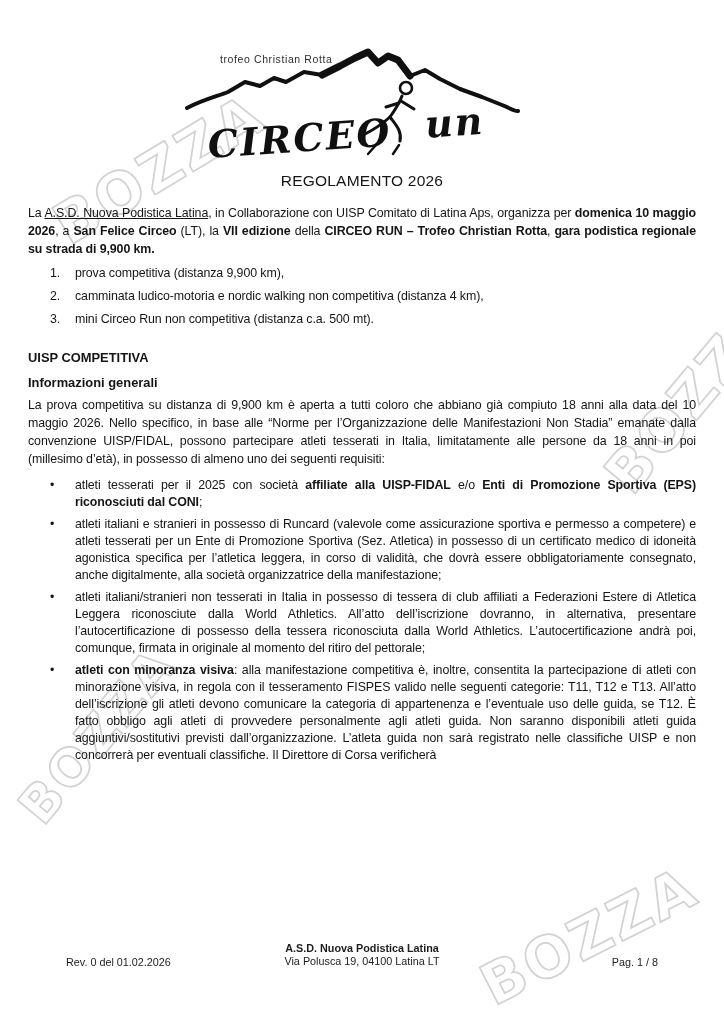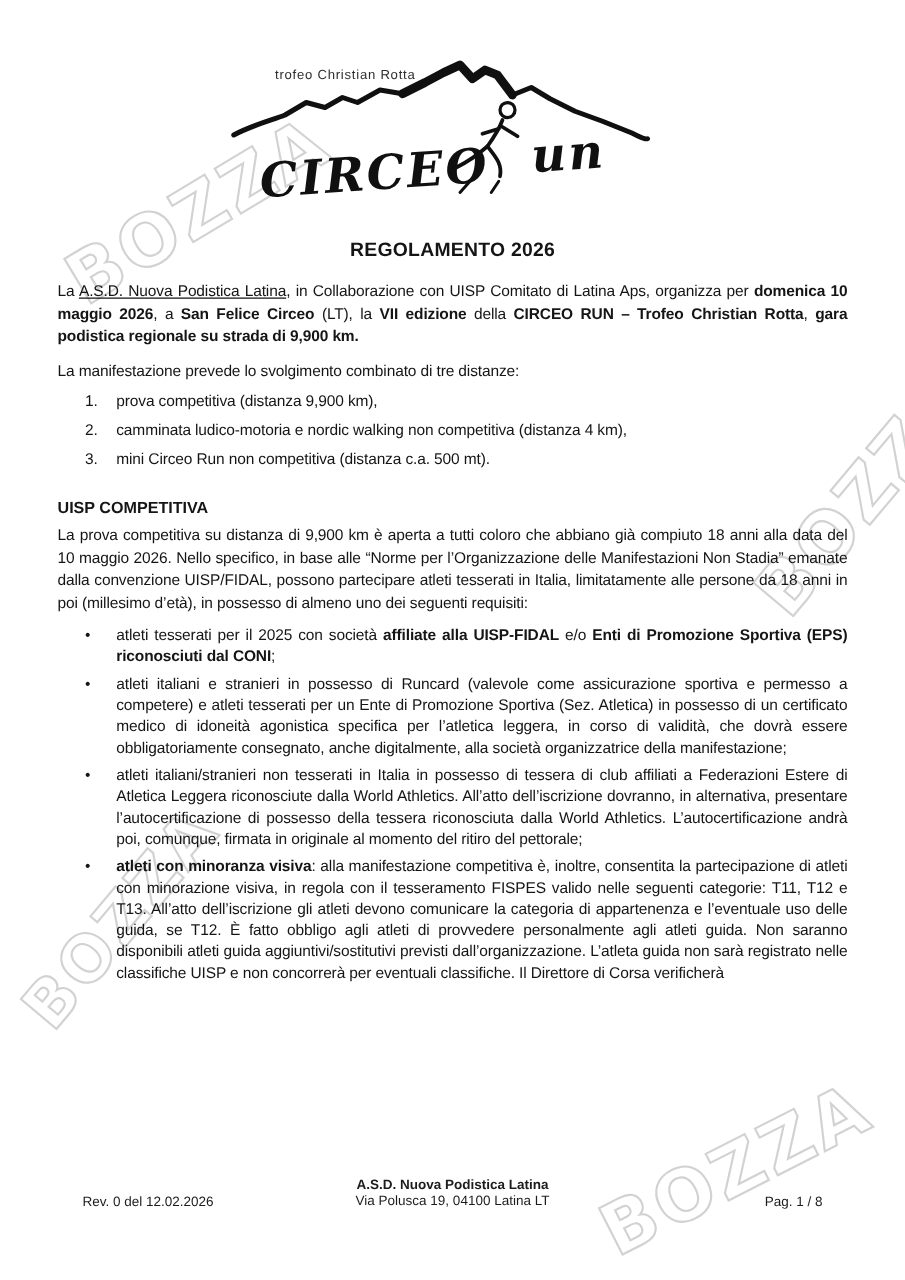--- a/index.html
+++ b/index.html
@@ -14,29 +14,29 @@
     font-weight:700; font-size:57px; letter-spacing:3px;
     color:#ffffff; -webkit-text-stroke:1.7px #d2d2d2;
     user-select:none; white-space:nowrap;
   }
   .wm1 { left:42px;  top:136px; transform:rotate(-31deg); }
   .wm2 { left:575px; top:362px; transform:rotate(-50deg); }
   .wm3 { left:-8px;  top:706px; transform:rotate(-50deg); font-size:51px; }
   .wm4 { left:472px; top:903px; transform:rotate(-27deg); }
 
   
-  .content { position:relative; z-index:1; padding:0 46px; }
+  .content { position:relative; z-index:1; padding:0 28px; }
 
   .logo-wrap { width:360px; margin:46px auto 0; }
   .logo-wrap svg { display:block; }
   .tagline { font-family:"Liberation Sans",sans-serif; font-size:10.5px; letter-spacing:0.6px; fill:#2e2e2e; }
   .script  { font-family:"DejaVu Serif","Liberation Serif",serif; font-style:italic; font-weight:700;
              font-size:38px; letter-spacing:2px; fill:#101010; }
 
-  h1.title { font-size:15.5px; font-weight:700; text-align:center; margin:28px 0 0; letter-spacing:0.2px; }
+  h1.title { font-size:15.5px; font-weight:400; text-align:center; margin:8px 0 0; letter-spacing:0.2px; }
 
   p { margin:0; font-size:12.4px; line-height:18px; text-align:justify; letter-spacing:-0.1px; }
   .mt-intro { margin-top:14px; }
   .mt-d     { margin-top:10px; }
   .mt-m     { margin-top:7px;  }
   .mt-g     { margin-top:6px;  }
 
   .h2 { font-size:12.9px; font-weight:700; margin:22px 0 0; letter-spacing:0; }
   .h3 { font-size:12.9px; font-weight:700; margin:10px 0 0; }
 
@@ -92,39 +92,39 @@
           <path d="M217 99 L211 108" stroke-width="2.4"></path>
           <path d="M194 99 L186 108" stroke-width="2.4"></path>
         </g>
       </svg>
     </div>
 
     <h1 class="title">REGOLAMENTO 2026</h1>
 
     <p class="mt-intro"><span>La </span><span class="u">A.S.D. Nuova Podistica Latina</span><span>, in Collaborazione con UISP Comitato di Latina Aps, organizza per </span><span class="b">domenica 10 maggio 2026</span><span>, a </span><span class="b">San Felice Circeo</span><span> (LT), la </span><span class="b">VII edizione</span><span> della </span><span class="b">CIRCEO RUN – Trofeo Christian Rotta</span><span>, </span><span class="b">gara podistica regionale su strada di 9,900 km.</span></p>
 
-    <p class="mt-d">La manifestazione prevede lo svolgimento combinato di tre distanze:</p>
 
     <div class="list">
       <div class="li">
         <span class="marker">1.</span>
         <span class="txt">prova competitiva (distanza 9,900 km),</span>
       </div>
       <div class="li">
         <span class="marker">2.</span>
         <span class="txt">camminata ludico-motoria e nordic walking non competitiva (distanza 4 km),</span>
       </div>
       <div class="li">
         <span class="marker">3.</span>
         <span class="txt">mini Circeo Run non competitiva (distanza c.a. 500 mt).</span>
       </div>
     </div>
 
 
     <div class="h2">UISP COMPETITIVA</div>
+    <div class="h3">Informazioni generali</div>
 
     <p class="mt-g">La prova competitiva su distanza di 9,900 km è aperta a tutti coloro che abbiano già compiuto 18 anni alla data del 10 maggio 2026. Nello specifico, in base alle “Norme per l’Organizzazione delle Manifestazioni Non Stadia” emanate dalla convenzione UISP/FIDAL, possono partecipare atleti tesserati in Italia, limitatamente alle persone da 18 anni in poi (millesimo d’età), in possesso di almeno uno dei seguenti requisiti:</p>
 
     <div class="list bullets">
       <div class="li">
         <span class="marker">•</span>
         <span class="txt"><span>atleti tesserati per il 2025 con società </span><span class="b">affiliate alla UISP-FIDAL</span><span> e/o </span><span class="b">Enti di Promozione Sportiva (EPS) riconosciuti dal CONI</span><span>;</span></span>
       </div>
       <div class="li">
         <span class="marker">•</span>
@@ -136,21 +136,21 @@
       </div>
       <div class="li">
         <span class="marker">•</span>
         <span class="txt"><span class="b">atleti con minoranza visiva</span><span>: alla manifestazione competitiva è, inoltre, consentita la partecipazione di atleti con minorazione visiva, in regola con il tesseramento FISPES valido nelle seguenti categorie: T11, T12 e T13. All’atto dell’iscrizione gli atleti devono comunicare la categoria di appartenenza e l’eventuale uso delle guida, se T12. È fatto obbligo agli atleti di provvedere personalmente agli atleti guida. Non saranno disponibili atleti guida aggiuntivi/sostitutivi previsti dall’organizzazione. L’atleta guida non sarà registrato nelle classifiche UISP e non concorrerà per eventuali classifiche. Il Direttore di Corsa verificherà</span></span>
       </div>
     </div>
 
   </div>
 
   <div class="footer">
-    <div class="fl">Rev. 0 del 12.02.2026</div>
+    <div class="fl">Rev. 0 del 01.02.2026</div>
     <div class="fc">
       <div class="org">A.S.D. Nuova Podistica Latina</div>
       <div>Via Polusca 19, 04100 Latina LT</div>
     </div>
     <div class="fr">Pag. 1 / 8</div>
   </div>
 
 </div>
 
 </body></html>

